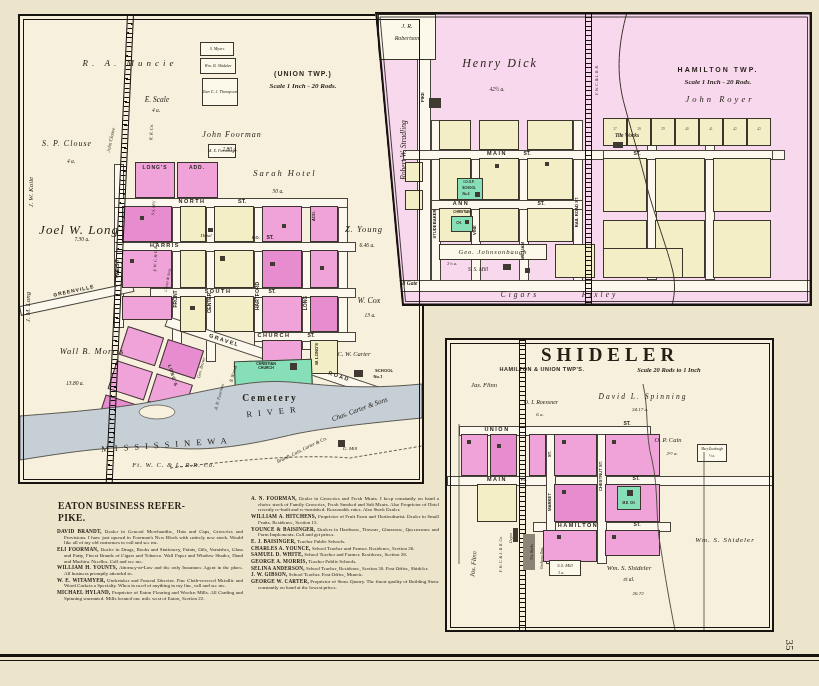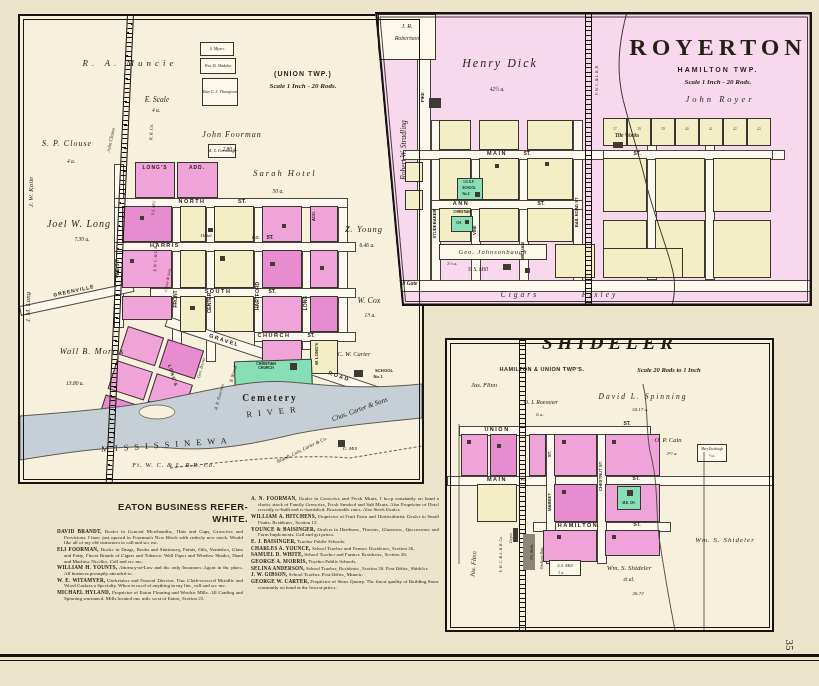--- a/index.html
+++ b/index.html
@@ -18,22 +18,22 @@
   .gr{background:#87dfb8}.wh{background:#fcf8ea}
   .bd{position:absolute;background:#3f3b33;z-index:20;}
   .rr{position:absolute;width:5px;border-left:1.3px solid #14100c;border-right:1.3px solid #14100c;
       background:repeating-linear-gradient(180deg,#14100c 0 1.1px,transparent 1.1px 4.6px);z-index:15;}
   svg.ov{position:absolute;left:0;top:0;z-index:10;}
   .ttl{font-weight:bold;letter-spacing:7px;font-size:27px;}
   .be{margin:0 0 1px 0;padding-left:7px;text-indent:-7px;font-size:5px;line-height:5.7px;
       text-align:justify;}
   .be b{font-size:5.2px;letter-spacing:0.2px;}
   .bcol{position:absolute;width:188px;}
-  .bhead{position:absolute;font-family:Liberation Sans, sans-serif;font-weight:bold;
-         font-size:9.5px;letter-spacing:0.4px;text-align:right;width:190px;}
+  .bhead{position:absolute;font-family:Liberation Serif, serif;font-weight:bold;
+         font-size:9.5px;letter-spacing:0.4px;text-align:left;width:190px;}
 </style>
 </head>
 <body>
 
 <div id="page">
 
   <div class="panel frame" style="left:18px;top:14px;width:402px;height:466px;">
     <div class="inner"></div>
 
     <div class="st" style="left:94px;top:148px;width:8px;height:162px;"></div>
@@ -111,21 +111,21 @@
 
     <div class="lbl it" style="left:110px;top:48px;font-size:9px;letter-spacing:4px;">R. A. Muncie</div>
     <div class="lbl it" style="left:137px;top:84px;font-size:7.5px;">E. Scale</div>
     <div class="lbl it" style="left:136px;top:95px;font-size:5.5px;">4 a.</div>
     <div class="lbl it" style="left:212px;top:119px;font-size:8px;letter-spacing:1px;">John Foorman</div>
     <div class="lbl it" style="left:210px;top:134px;font-size:5.5px;">2.80 a.</div>
     <div class="lbl it" style="left:47px;top:128px;font-size:8px;letter-spacing:1px;">S. P. Clouse</div>
     <div class="lbl it" style="left:51px;top:146px;font-size:5.5px;">4 a.</div>
     <div class="lbl it" style="left:91px;top:124px;font-size:5px;transform:translate(-50%,-50%) rotate(-78deg);">John Clouse</div>
     <div class="lbl it" style="left:12px;top:176px;font-size:7px;transform:translate(-50%,-50%) rotate(-90deg);">J. W. Koile</div>
-    <div class="lbl it" style="left:59px;top:208px;font-size:10px;letter-spacing:1px;">Joel W. Long</div>
+    <div class="lbl it" style="left:59px;top:214px;font-size:13px;letter-spacing:1px;">Joel W. Long</div>
     <div class="lbl it" style="left:62px;top:224px;font-size:5.5px;">7.30 a.</div>
     <div class="lbl it" style="left:9px;top:291px;font-size:7px;transform:translate(-50%,-50%) rotate(-90deg);">J. M. Long</div>
     <div class="lbl it" style="left:72px;top:336px;font-size:8.5px;letter-spacing:1px;">Wall B. Morris</div>
     <div class="lbl it" style="left:55px;top:368px;font-size:5.5px;">13.80 a.</div>
     <div class="lbl it" style="left:265px;top:158px;font-size:8.5px;letter-spacing:2px;">Sarah Hotel</div>
     <div class="lbl it" style="left:258px;top:176px;font-size:5.5px;">50 a.</div>
     <div class="lbl it" style="left:344px;top:214px;font-size:8.5px;letter-spacing:1px;">Z. Young</div>
     <div class="lbl it" style="left:347px;top:230px;font-size:5.5px;">6.46 a.</div>
     <div class="lbl it" style="left:349px;top:285px;font-size:8px;">W. Cox</div>
     <div class="lbl it" style="left:350px;top:300px;font-size:5.5px;">13 a.</div>
@@ -236,21 +236,20 @@
 
     <div class="bd" style="left:54px;top:86px;width:12px;height:10px;"></div>
     <div class="bd" style="left:100px;top:180px;width:5px;height:5px;"></div>
     <div class="bd" style="left:90px;top:208px;width:4px;height:4px;"></div>
     <div class="bd" style="left:128px;top:252px;width:8px;height:6px;"></div>
     <div class="bd" style="left:150px;top:256px;width:5px;height:5px;"></div>
     <div class="bd" style="left:238px;top:130px;width:10px;height:6px;"></div>
     <div class="bd" style="left:120px;top:152px;width:4px;height:4px;"></div>
     <div class="bd" style="left:170px;top:150px;width:4px;height:4px;"></div>
 
-    <div class="lbl ttl" style="left:343px;top:36px;font-size:24px;letter-spacing:5px;">ROYERTON</div>
     <div class="lbl sc" style="left:343px;top:58px;font-size:7px;letter-spacing:2px;">HAMILTON TWP.</div>
     <div class="lbl it" style="left:343px;top:71px;font-size:7px;font-weight:bold;">Scale 1 Inch - 20 Rods.</div>
     <div class="lbl it" style="left:32px;top:14px;font-size:6px;">J. R.</div>
     <div class="lbl it" style="left:32px;top:26px;font-size:6px;">Robertson</div>
     <div class="lbl it" style="left:125px;top:51px;font-size:12px;letter-spacing:2px;">Henry Dick</div>
     <div class="lbl it" style="left:122px;top:78px;font-size:5.5px;">42½ a.</div>
     <div class="lbl it" style="left:345px;top:88px;font-size:8.5px;letter-spacing:3px;">John Royer</div>
     <div class="lbl it" style="left:29px;top:138px;font-size:7.5px;transform:translate(-50%,-50%) rotate(-90deg);">Robert W. Stradling</div>
     <div class="lbl sc" style="left:48px;top:85px;font-size:4.2px;transform:translate(-50%,-50%) rotate(-90deg);">PIKE</div>
     <div class="lbl sc" style="left:60px;top:212px;font-size:4.2px;transform:translate(-50%,-50%) rotate(-90deg);">STUDEBAKER</div>
@@ -320,21 +319,21 @@
     <div class="bd" style="left:66px;top:188px;width:5px;height:14px;"></div>
     <div class="bd" style="left:180px;top:150px;width:6px;height:6px;"></div>
     <div class="bd" style="left:20px;top:100px;width:4px;height:4px;"></div>
     <div class="bd" style="left:50px;top:104px;width:4px;height:4px;"></div>
     <div class="bd" style="left:115px;top:100px;width:4px;height:4px;"></div>
     <div class="bd" style="left:165px;top:100px;width:4px;height:4px;"></div>
     <div class="bd" style="left:115px;top:150px;width:4px;height:4px;"></div>
     <div class="bd" style="left:110px;top:195px;width:4px;height:4px;"></div>
     <div class="bd" style="left:165px;top:195px;width:4px;height:4px;"></div>
 
-    <div class="lbl ttl" style="left:163px;top:3px;font-size:19px;letter-spacing:5px;font-style:italic;">SHIDELER</div>
+    <div class="lbl ttl" style="left:163px;top:15px;font-size:19px;letter-spacing:5px;">SHIDELER</div>
     <div class="lbl sc" style="left:95px;top:30px;font-size:5.5px;letter-spacing:0.5px;">HAMILTON &amp; UNION TWP'S.</div>
     <div class="lbl it" style="left:222px;top:30px;font-size:6.5px;font-weight:bold;">Scale 20 Rods to 1 Inch</div>
     <div class="lbl it" style="left:37px;top:45px;font-size:6.5px;">Jas. Flinn</div>
     <div class="lbl it" style="left:26px;top:224px;font-size:6.5px;transform:translate(-50%,-50%) rotate(-85deg);">Jas. Flinn</div>
     <div class="lbl it" style="left:94px;top:62px;font-size:6px;">O. I. Roessner</div>
     <div class="lbl it" style="left:93px;top:75px;font-size:5px;">6 a.</div>
     <div class="lbl it" style="left:196px;top:57px;font-size:7.5px;letter-spacing:2px;">David L. Spinning</div>
     <div class="lbl it" style="left:193px;top:70px;font-size:5px;">34.17 a.</div>
     <div class="lbl it" style="left:221px;top:100px;font-size:6.5px;">O. P. Cain</div>
     <div class="lbl it" style="left:225px;top:114px;font-size:5px;">2½ a.</div>
@@ -358,21 +357,21 @@
     <div class="lbl it" style="left:54px;top:214px;font-size:4px;transform:translate(-50%,-50%) rotate(-90deg);">F. W. C. &amp; L. R. R. Co.</div>
     <div class="lbl it" style="left:85px;top:212px;font-size:3.8px;transform:translate(-50%,-50%) rotate(-90deg);">Tile Works</div>
     <div class="lbl it" style="left:95px;top:218px;font-size:3.8px;transform:translate(-50%,-50%) rotate(-90deg);">Vinshang Bros.</div>
     <div class="lbl it" style="left:118px;top:226px;font-size:4.5px;">S.S. Mill</div>
     <div class="lbl it" style="left:114px;top:233px;font-size:4px;">3 a.</div>
     <div class="lbl sc" style="left:182px;top:164px;font-size:3.2px;">M.E. CH.</div>
   </div>
 
   <div>
     <div class="bhead" style="left:58px;top:501px;">EATON BUSINESS REFER-</div>
-    <div class="bhead" style="left:58px;top:513px;">WHITE.</div>
+    <div class="bhead" style="left:58px;top:513px;">PIKE.</div>
 
     <div class="bcol" style="left:57px;top:529px;width:186px;">
       <p class="be"><b>DAVID BRANDT,</b> <span>Dealer in General Merchandise, Hats and Caps, Groceries and Provisions. I have just opened in Foorman's New Block with entirely new stock. Would like all of my old customers to call and see me.</span></p>
       <p class="be"><b>ELI FOORMAN,</b> <span>Dealer in Drugs, Books and Stationery, Paints, Oils, Varnishes, Glass and Putty, Finest Brands of Cigars and Tobacco. Wall Paper and Window Shades, Hand and Machine Needles. Call and see me.</span></p>
       <p class="be"><b>WILLIAM H. YOUNTS,</b> <span>Attorney-at-Law and the only Insurance Agent in the place. All business promptly attended to.</span></p>
       <p class="be"><b>W. E. WITAMYER,</b> <span>Undertaker and Funeral Director. Fine Cloth-covered Metallic and Wood Caskets a Specialty. When in need of anything in my line, call and see me.</span></p>
       <p class="be"><b>MICHAEL HYLAND,</b> <span>Proprietor of Eaton Flouring and Woolen Mills. All Carding and Spinning warranted. Mills located one mile west of Eaton, Section 22.</span></p>
     </div>
 
     <div class="bcol" style="left:251px;top:496px;width:188px;">

